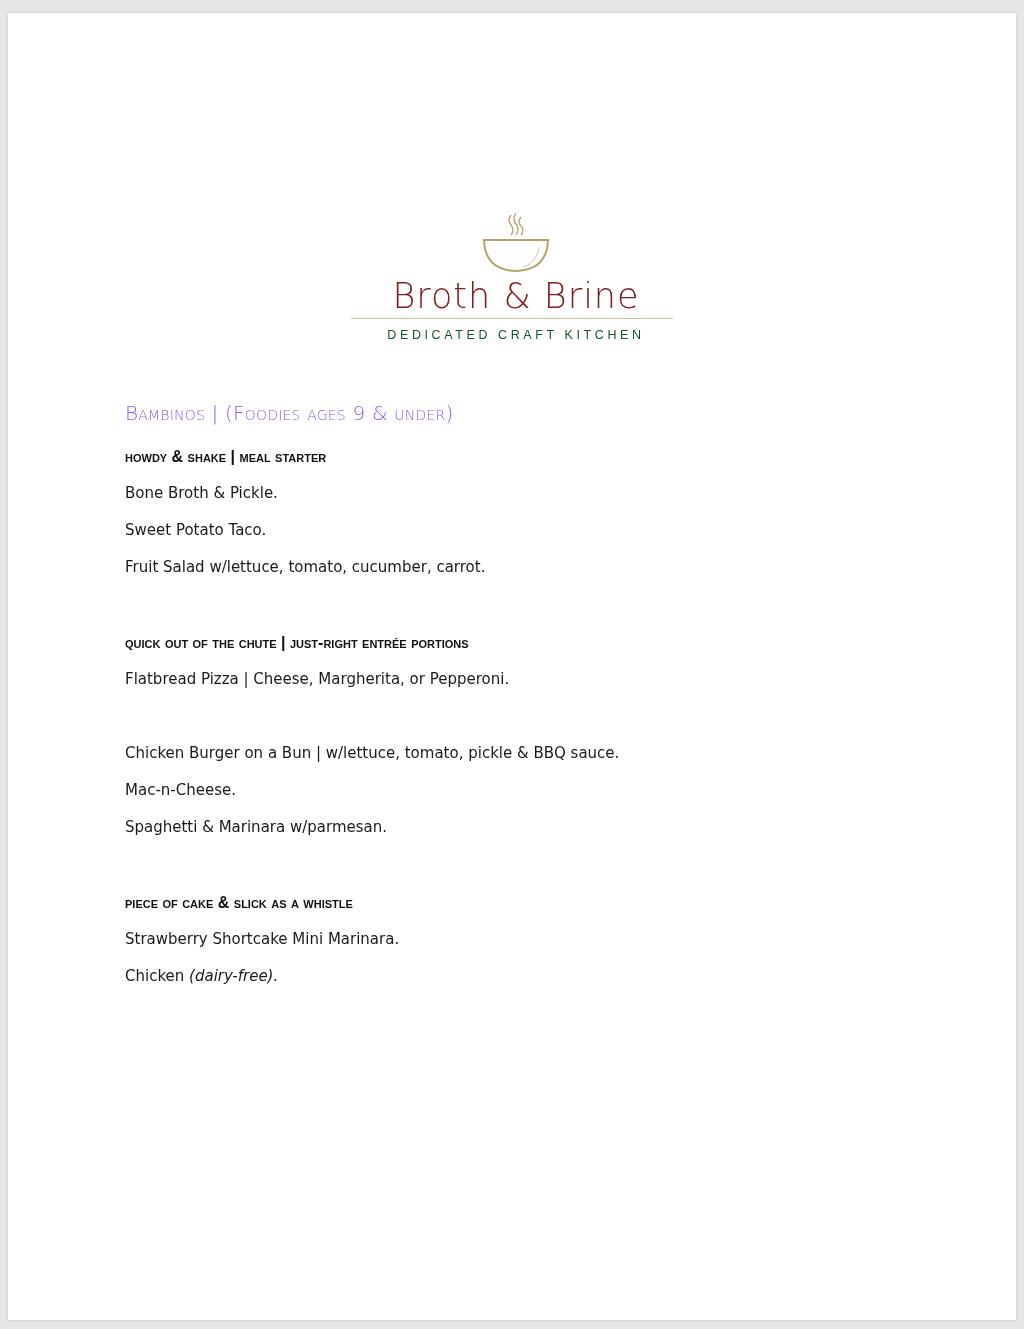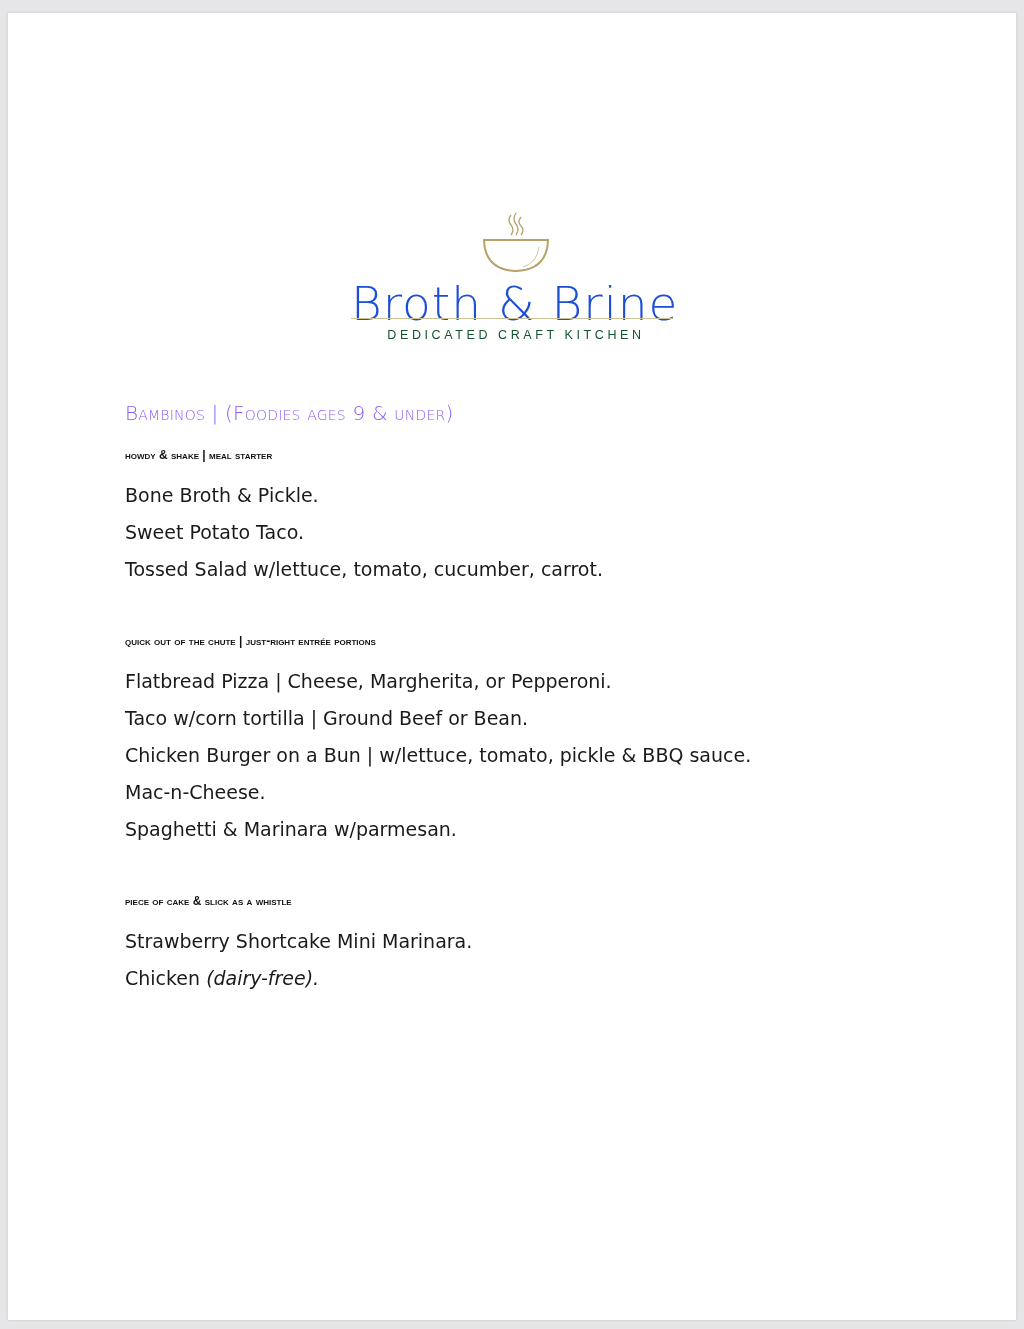--- a/index.html
+++ b/index.html
@@ -1,25 +1,25 @@
 <!DOCTYPE html>
 <html><head>
 <meta charset="utf-8">
 <style>
   html, body { margin:0; padding:0; }
   body { width:1024px; height:1329px; background:#e6e6e8; position:relative; overflow:hidden; font-family:"Liberation Sans", sans-serif; }
   .page { position:absolute; left:8px; top:13px; width:1008px; height:1307px; background:#ffffff; box-shadow:0 0 3px rgba(0,0,0,0.15); }
   .logo { position:absolute; left:343px; top:200px; width:330px; height:150px; }
   .bowl { position:absolute; left:130px; top:0; width:70px; height:65px; }
-  .brand { position:absolute; left:0; top:63px; width:330px; font-family:"DejaVu Sans", sans-serif; font-weight:200; font-size:47px; letter-spacing:1px; color:#1d4ed8; -webkit-text-stroke:0; }
+  .brand { position:absolute; left:0; top:63px; width:330px; text-align:center; font-family:"DejaVu Sans", sans-serif; font-weight:200; font-size:35px; letter-spacing:1px; color:#7f1d1d; -webkit-text-stroke:0; }
   .brand-line { position:absolute; left:0; top:105px; width:322px; height:1px; background:#c8c19a; }
   .tagline { position:absolute; left:0; top:115px; width:330px; text-align:center; font-size:12.5px; letter-spacing:3.6px; color:#14532d; }
   .title { position:absolute; left:117px; top:388px; font-family:"DejaVu Sans", sans-serif; font-size:20px; color:#8b5cf6; font-variant:small-caps; font-weight:300; letter-spacing:0.2px; }
-  .section-head { position:absolute; left:117px; font-family:"Liberation Sans", sans-serif; font-weight:bold; font-size:12px; color:#111; font-variant:small-caps; text-transform:lowercase; }
-  .item { position:absolute; left:117px; font-family:"DejaVu Sans", sans-serif; font-size:19px; color:#1a1a1a; }
+  .section-head { position:absolute; left:117px; font-family:"Liberation Sans", sans-serif; font-weight:bold; font-size:16px; color:#111; font-variant:small-caps; text-transform:lowercase; }
+  .item { position:absolute; left:117px; font-family:"DejaVu Sans", sans-serif; font-size:15px; color:#1a1a1a; }
   .item i { font-style:italic; }
 </style>
 </head>
 <body>
 
 <div class="page">
   <div class="logo">
     <svg class="bowl" viewBox="0 0 70 65">
       <path d="M30 2 q-4 5 0 10 q4 5 0 10" fill="none" stroke="#b7a36a" stroke-width="1.3"></path>
       <path d="M35 0 q-4 6 0 11 q4 5 0 11" fill="none" stroke="#b7a36a" stroke-width="1.3"></path>
@@ -30,25 +30,24 @@
     <div class="brand">Broth &amp; Brine</div>
     <div class="brand-line"></div>
     <div class="tagline">DEDICATED CRAFT KITCHEN</div>
   </div>
 
   <div class="title">Bambinos | (Foodies ages 9 &amp; under)</div>
 
   <div class="section-head" style="top:435px">howdy &amp; shake | meal starter</div>
   <div class="item" style="top:471px">Bone Broth &amp; Pickle.</div>
   <div class="item" style="top:508px">Sweet Potato Taco.</div>
-  <div class="item" style="top:545px">Tossed Salad w/lettuce, tomato, cucumber, carrot.</div>
+  <div class="item" style="top:545px">Fruit Salad w/lettuce, tomato, cucumber, carrot.</div>
 
   <div class="section-head" style="top:621px">quick out of the chute | just-right entrée portions</div>
   <div class="item" style="top:657px">Flatbread Pizza | Cheese, Margherita, or Pepperoni.</div>
-  <div class="item" style="top:694px">Taco w/corn tortilla | Ground Beef or Bean.</div>
   <div class="item" style="top:731px">Chicken Burger on a Bun | w/lettuce, tomato, pickle &amp; BBQ sauce.</div>
   <div class="item" style="top:768px">Mac-n-Cheese.</div>
   <div class="item" style="top:805px">Spaghetti &amp; Marinara w/parmesan.</div>
 
   <div class="section-head" style="top:881px">piece of cake &amp; slick as a whistle</div>
   <div class="item" style="top:917px">Strawberry Shortcake Mini Marinara.</div>
   <div class="item" style="top:954px"><span>Chicken </span><i>(dairy-free).</i></div>
 </div>
 
 </body></html>

